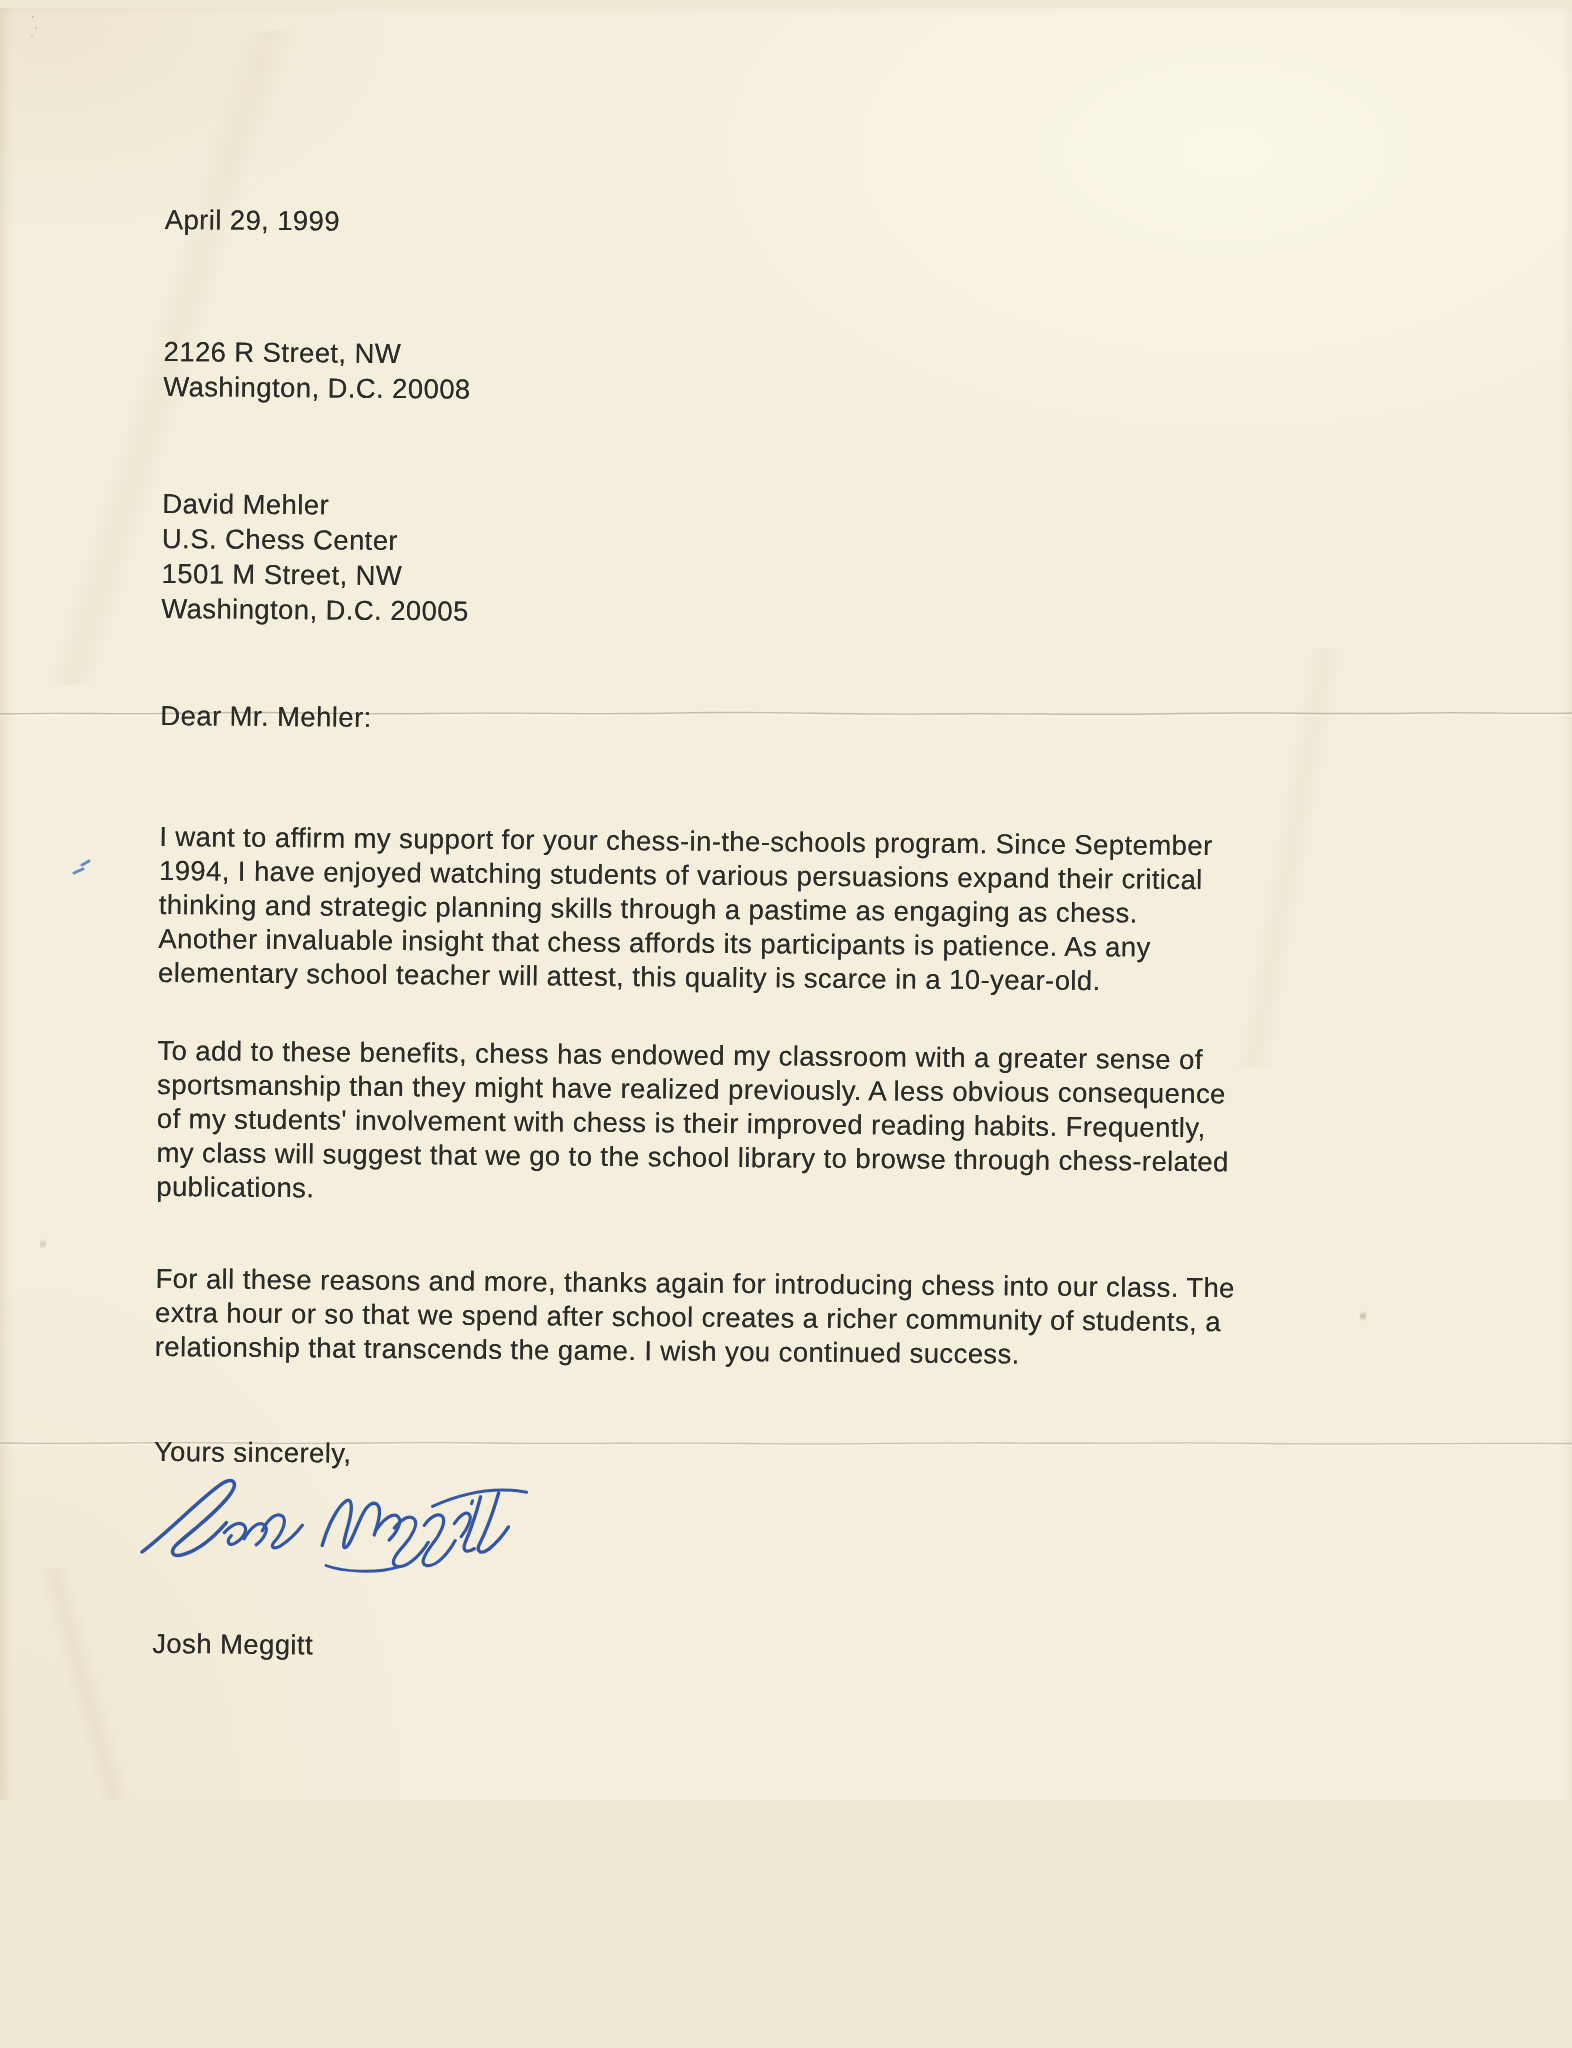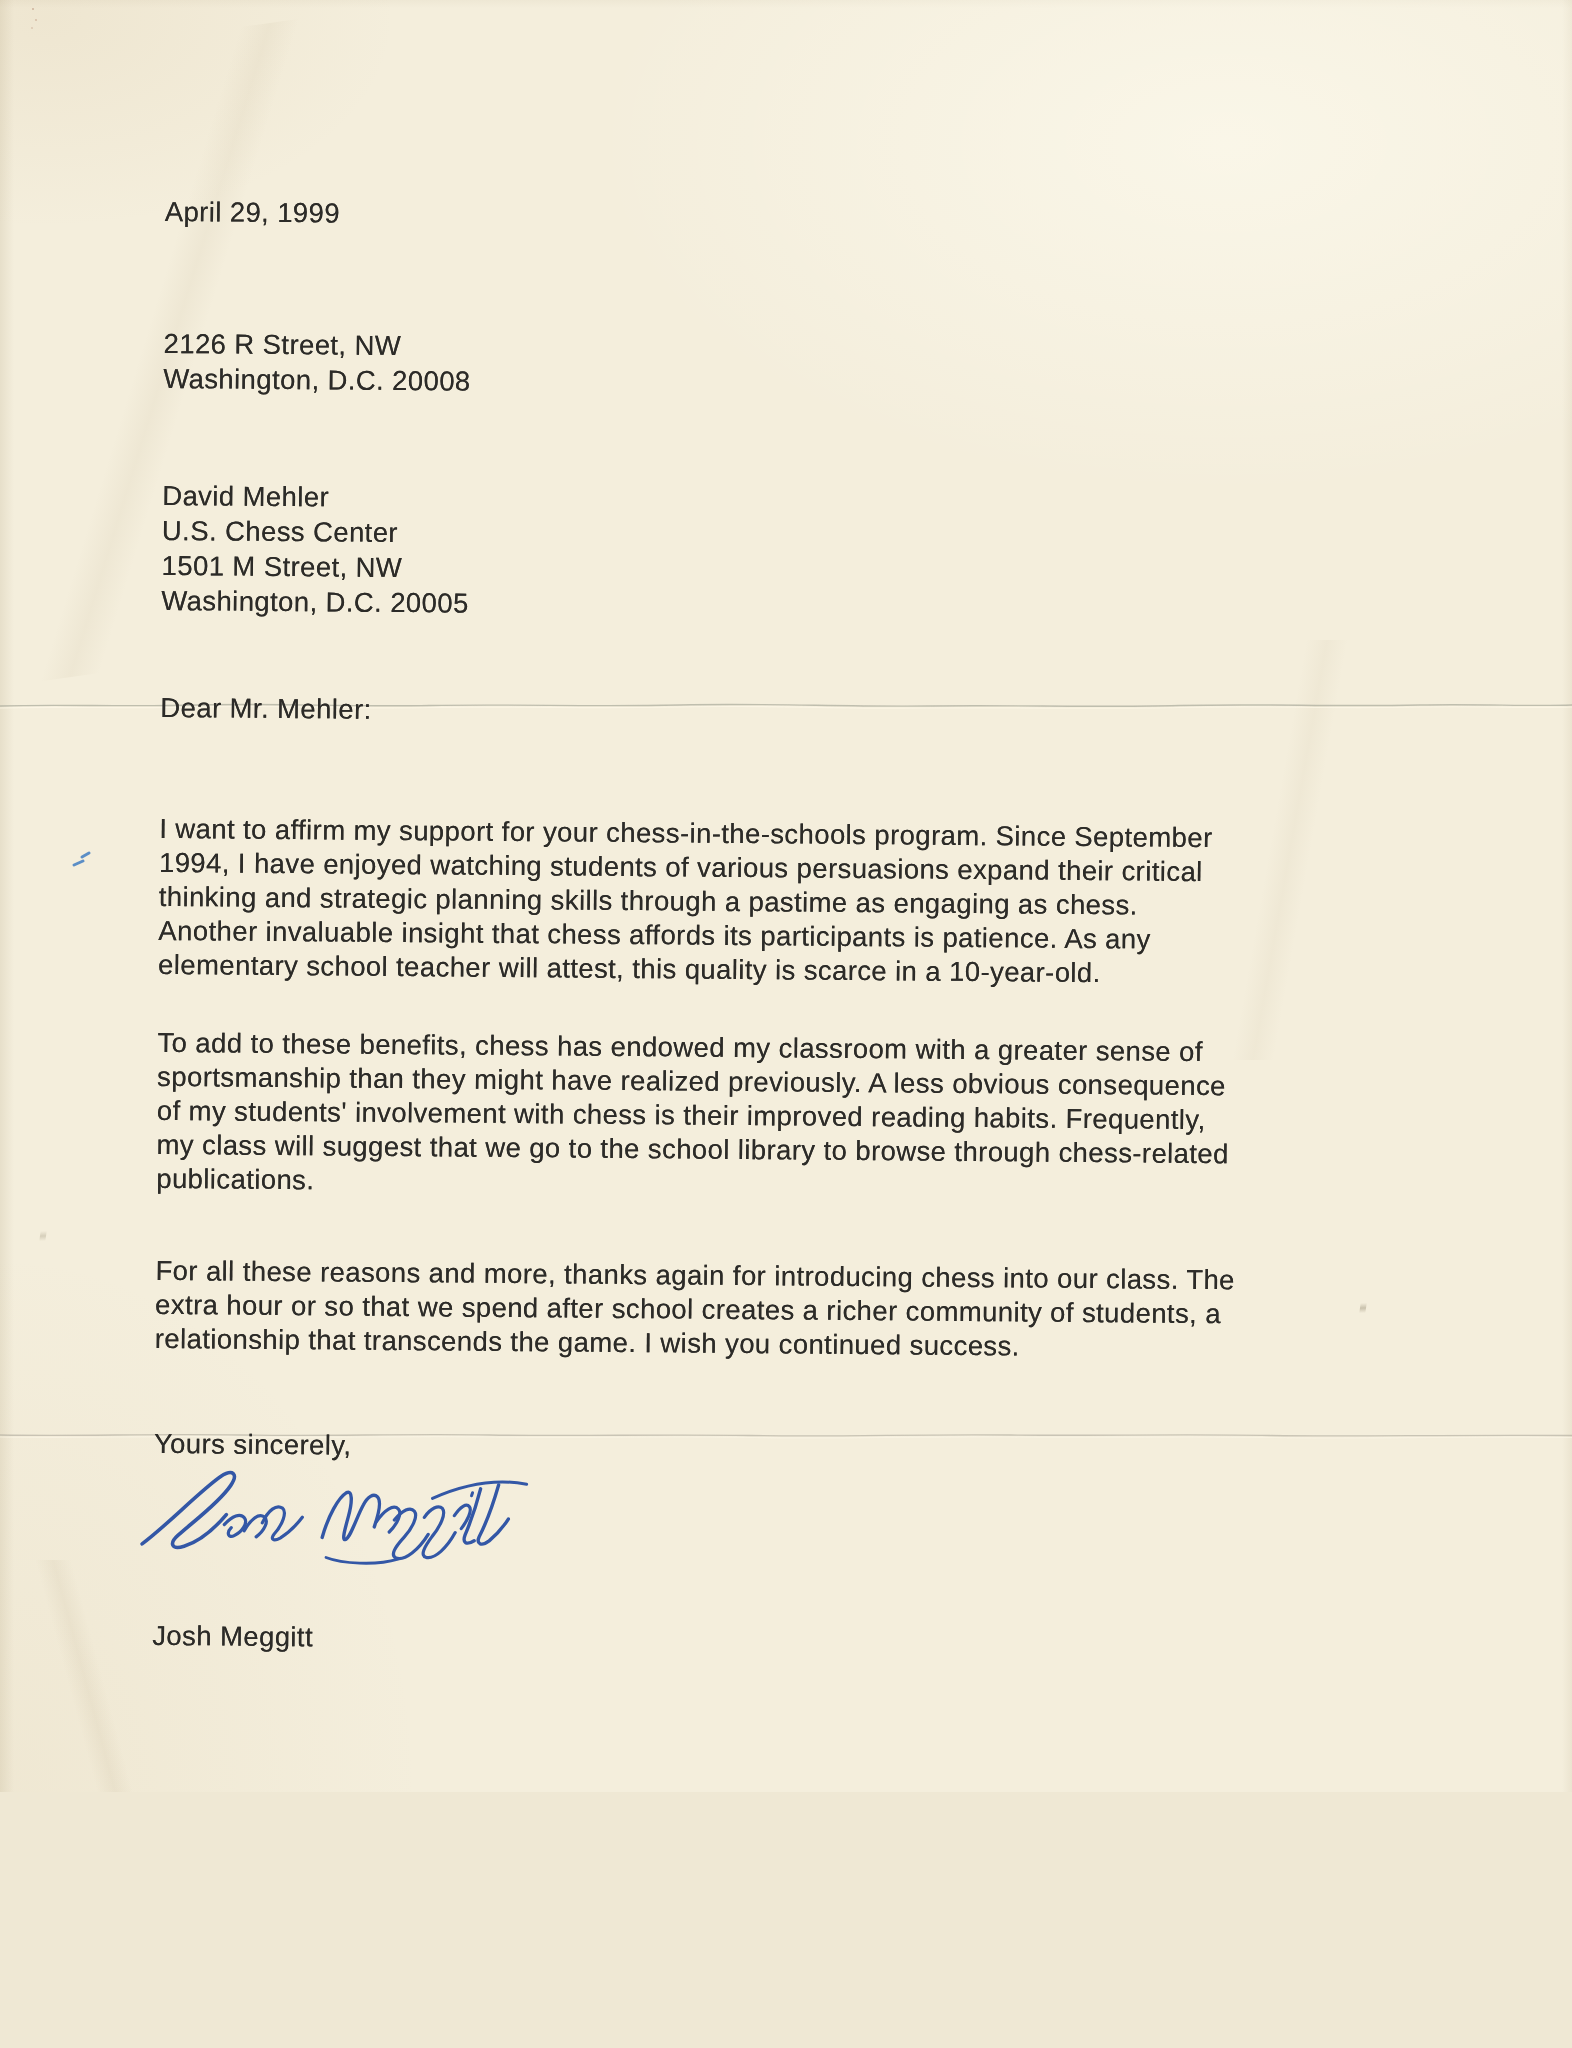--- a/index.html
+++ b/index.html
@@ -19,20 +19,21 @@
     height: 1792px;
     background:
       radial-gradient(ellipse 900px 500px at 78% 8%, rgba(255,253,242,0.55), rgba(255,253,242,0) 70%),
       radial-gradient(ellipse 700px 900px at 0% 100%, rgba(196,174,128,0.10), rgba(196,174,128,0) 60%),
       radial-gradient(ellipse 500px 300px at 3% 1%, rgba(189,160,110,0.10), rgba(189,160,110,0) 70%),
       linear-gradient(90deg, rgba(170,155,120,0.18) 0px, rgba(170,155,120,0) 14px),
       linear-gradient(270deg, rgba(170,155,120,0.12) 0px, rgba(170,155,120,0) 10px),
       linear-gradient(180deg, rgba(170,155,120,0.08) 0px, rgba(170,155,120,0) 8px),
       #f4eedc;
     overflow: hidden;
+    margin-top: 8px;
   }
 
   
   .wrinkle {
     position: absolute;
     pointer-events: none;
   }
   .wrinkle.w1 {
     left: -60px; top: 40px; width: 460px; height: 620px;
     background: linear-gradient(115deg, rgba(0,0,0,0) 46%, rgba(160,140,100,0.07) 50%, rgba(0,0,0,0) 54%);

